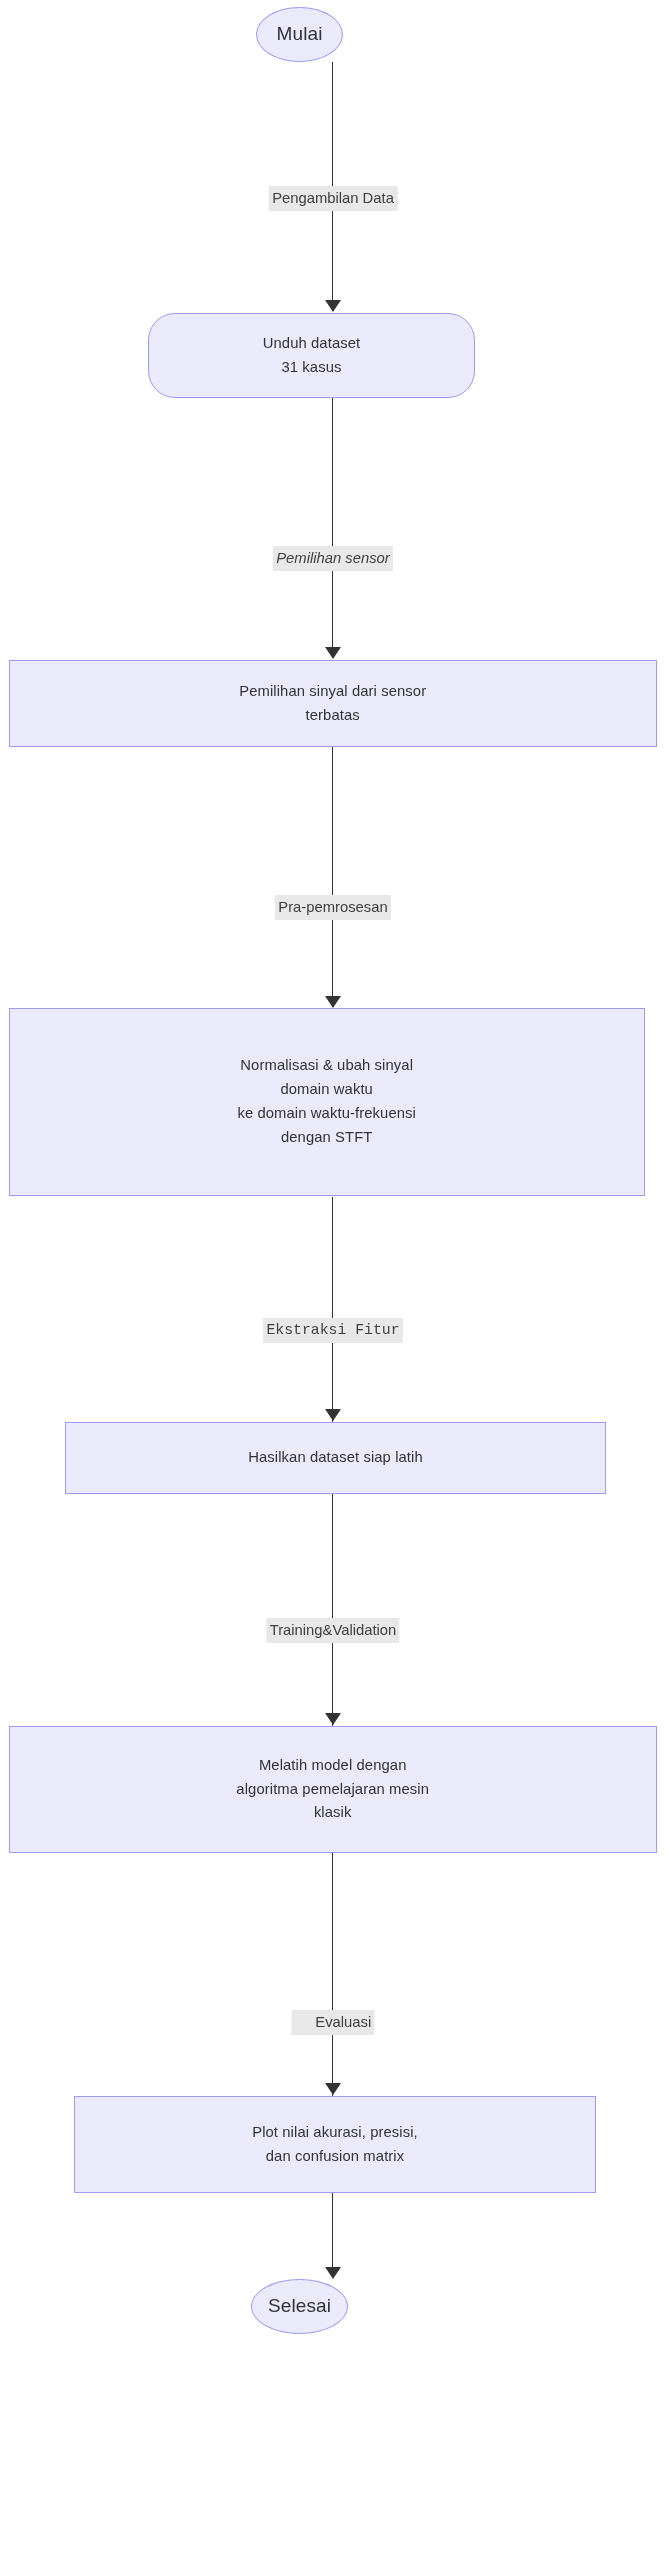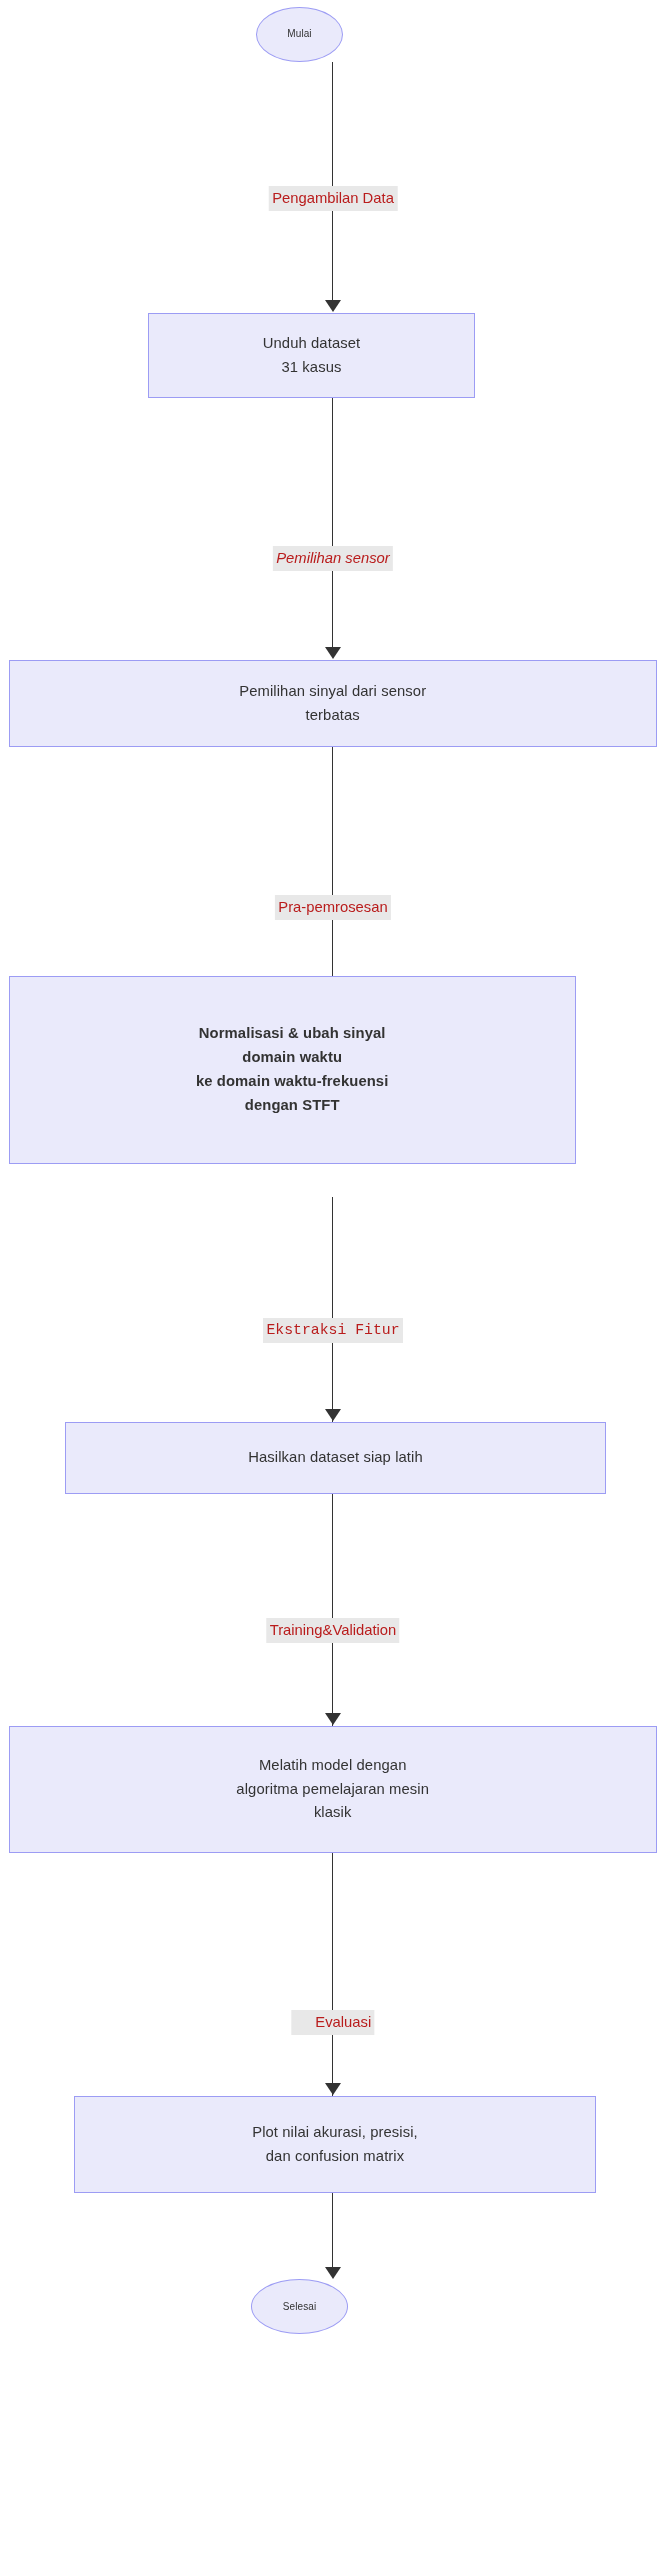--- a/index.html
+++ b/index.html
@@ -38,21 +38,21 @@
     width: 100%;
     white-space: pre-line;
     line-height: 1.62;
     font-size: 14.8px;
     letter-spacing: 0.1px;
   }
   .node.terminal {
     border-radius: 50% / 50%;
   }
   .node.terminal .node-text {
-    font-size: 10px;
+    font-size: 19px;
     line-height: 1.2;
   }
 
   
   .edge-line {
     position: absolute;
     width: 1.3px;
     background: #333333;
     z-index: 1;
   }
@@ -63,21 +63,21 @@
     border-left: 8px solid transparent;
     border-right: 8px solid transparent;
     border-top: 12.7px solid #333333;
     z-index: 1;
   }
 
   
   .edge-label {
     position: absolute;
     background: #e8e8e8;
-    color: #b91c1c;
+    color: #404040;
     font-size: 14.8px;
     line-height: 1.25;
     padding: 2.7px 3.4px 3.4px 3.4px;
     white-space: nowrap;
     transform: translateX(-50%);
     z-index: 3;
     text-align: center;
   }
 </style>
 </head>
@@ -86,39 +86,39 @@
 <div id="flow-canvas">
 
   <div class="node terminal" style="left:256px; top:6.7px; width:87px; height:55px;">
     <span class="node-text">Mulai</span>
   </div>
 
   <div class="edge-line" style="left:332px; top:62px; height:238px;"></div>
   <div class="arrow-head" style="left:325px; top:300px;"></div>
   <div class="edge-label" style="left:333px; top:186px;">Pengambilan Data</div>
 
-  <div class="node" style="left:148px; top:313px; width:327px; height:85px;">
+  <div class="node" style="left:148px; top:313px; width:327px; height:85px;border-radius:27px;">
     <span class="node-text">Unduh dataset
 31 kasus</span>
   </div>
 
   <div class="edge-line" style="left:332px; top:397px; height:250px;"></div>
   <div class="arrow-head" style="left:325px; top:647px;"></div>
   <div class="edge-label" style="left:333px; top:546px;font-style:italic;">Pemilihan sensor</div>
 
   <div class="node" style="left:8.7px; top:660px; width:648px; height:87px;">
     <span class="node-text">Pemilihan sinyal dari sensor
 terbatas</span>
   </div>
 
   <div class="edge-line" style="left:332px; top:747px; height:250px;"></div>
   <div class="arrow-head" style="left:325px; top:996px;"></div>
   <div class="edge-label" style="left:333px; top:895px;">Pra-pemrosesan</div>
 
-  <div class="node" style="left:8.7px; top:976px; width:567px; height:188px;font-weight:bold;">
+  <div class="node" style="left:8.7px; top:1008px; width:636px; height:188px;">
     <span class="node-text">Normalisasi &amp; ubah sinyal
 domain waktu
 ke domain waktu-frekuensi
 dengan STFT</span>
   </div>
 
   <div class="edge-line" style="left:332px; top:1197px; height:225px;"></div>
   <div class="arrow-head" style="left:325px; top:1409px;"></div>
   <div class="edge-label" style="left:333px; top:1318px;font-family:Liberation Mono, monospace;">Ekstraksi Fitur</div>
 

